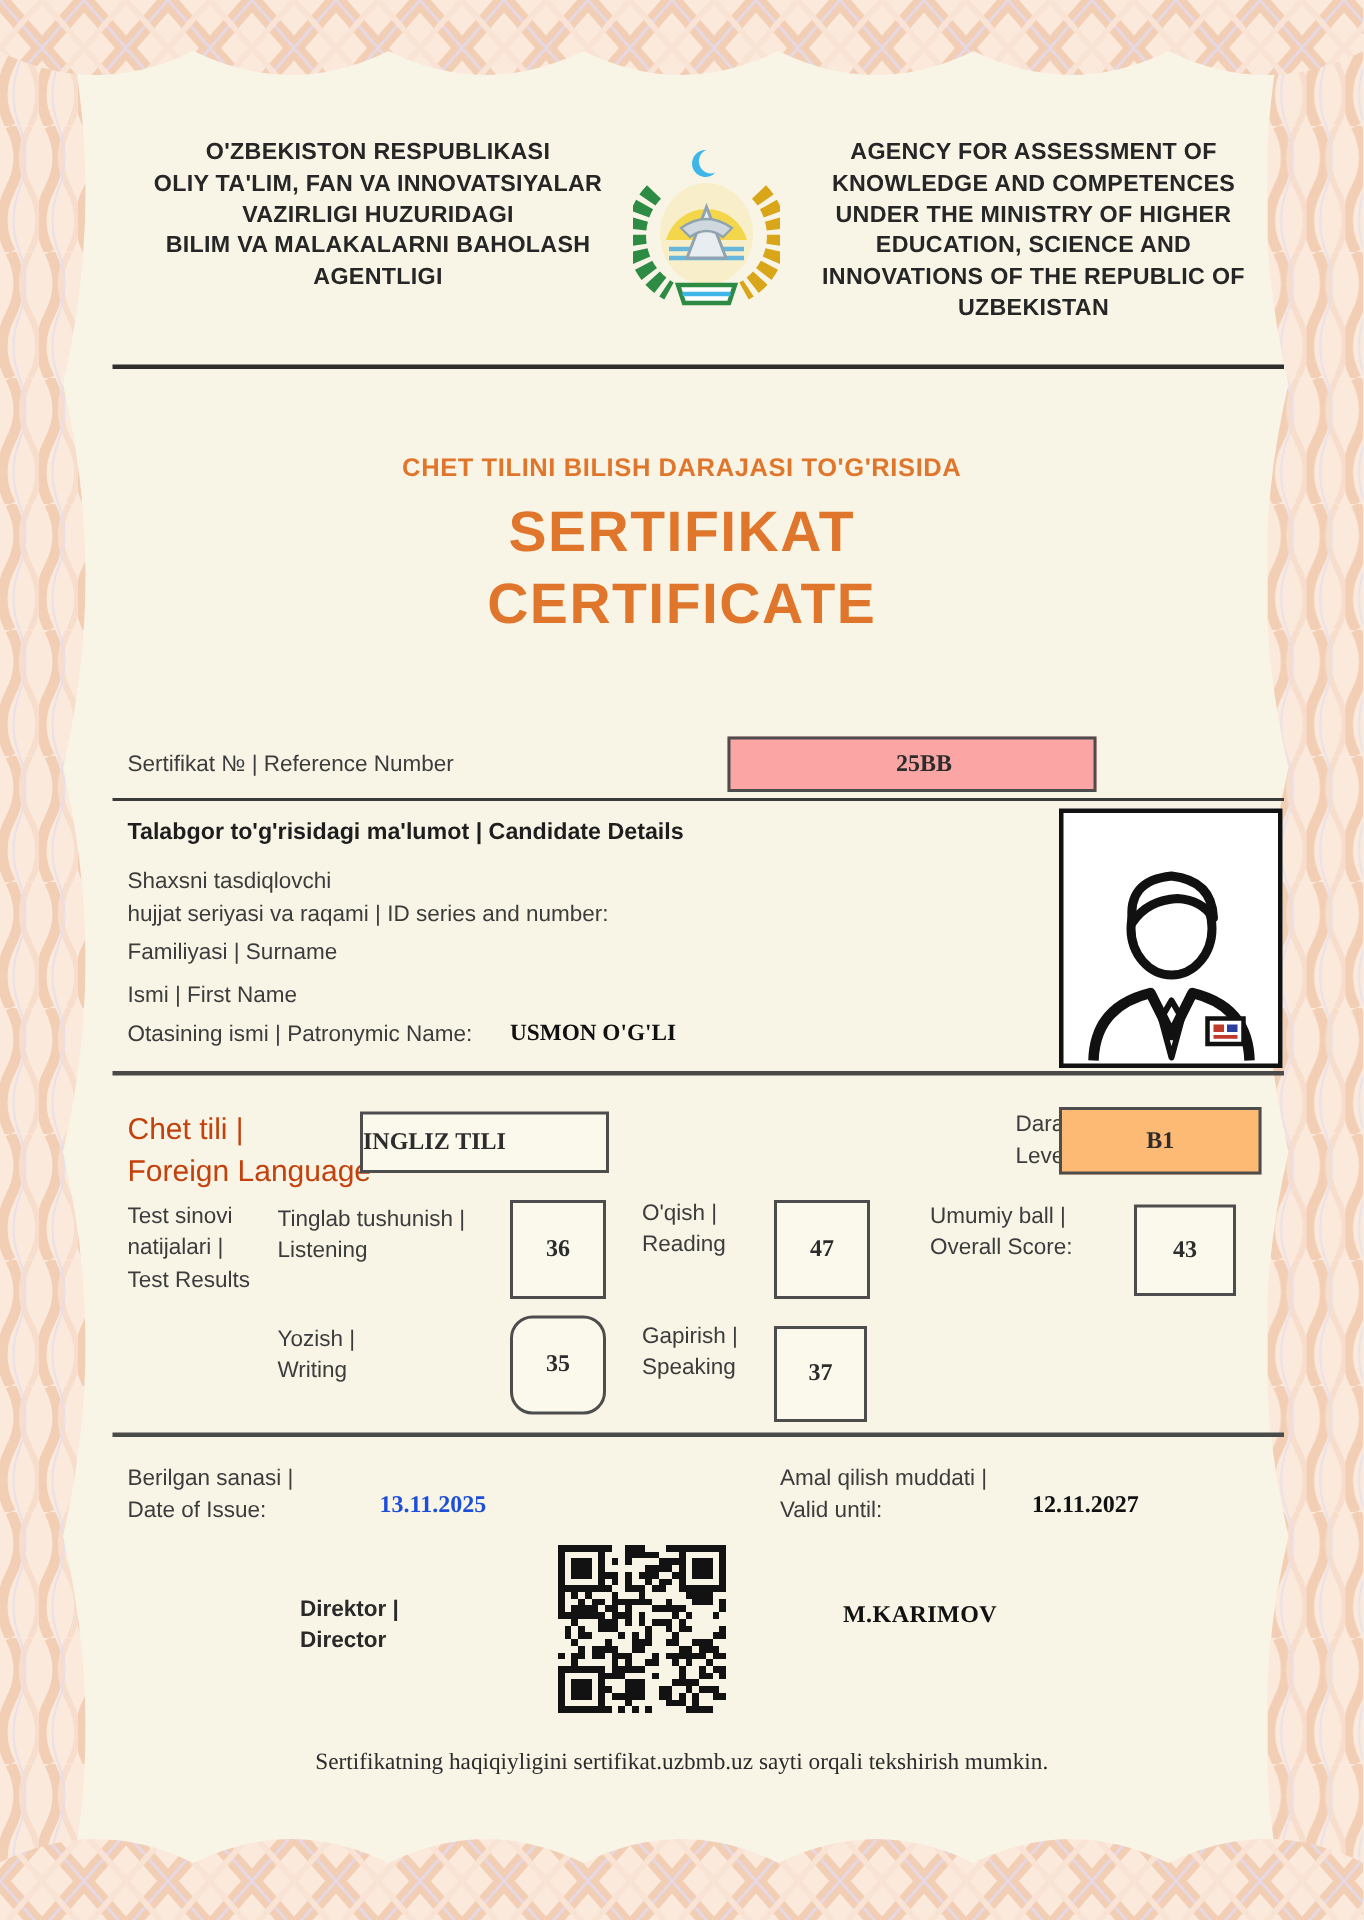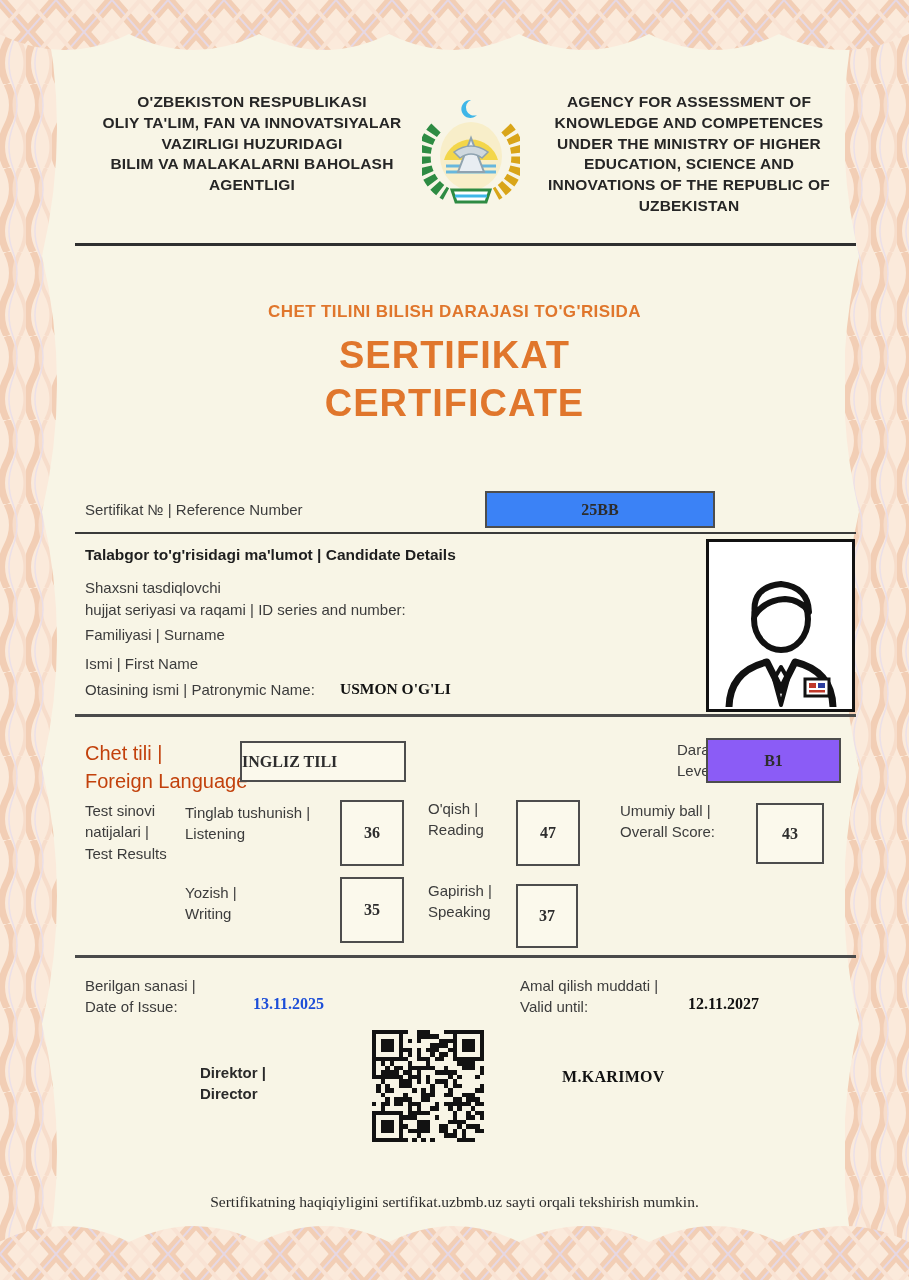--- a/index.html
+++ b/index.html
@@ -33,68 +33,68 @@
 
   
   .t-orange{position:absolute;left:0;width:100%;text-align:center;font-weight:bold;}
   .title-sub-uz{top:302px;font-size:17px;letter-spacing:.4px;}
   .title-word-uz{top:334px;font-size:38px;letter-spacing:1px;}
   .title-word-en{top:382px;font-size:38px;letter-spacing:1px;}
   .title-sub-en{top:433px;font-size:16px;letter-spacing:.4px;}
 
   
   .ref-label{position:absolute;left:85px;top:501px;font-size:15px;color:#3c3c3c;}
-  .ref-box{position:absolute;left:485px;top:491px;width:226px;height:33px;border:2px solid #4d4d4d;background:#3b82f6;display:flex;align-items:center;justify-content:center;}
+  .ref-box{position:absolute;left:485px;top:491px;width:226px;height:33px;border:2px solid #4d4d4d;background:#fca5a5;display:flex;align-items:center;justify-content:center;padding-left:16px;}
   .ref-value{font-size:16px;}
 
   
   .cand-title{position:absolute;left:85px;top:546px;font-size:15.5px;font-weight:bold;color:#1e1e1e;}
   .cand-id{position:absolute;left:85px;top:577px;font-size:15px;line-height:1.45;color:#3c3c3c;}
   .cand-surname{position:absolute;left:85px;top:626px;font-size:15px;color:#3c3c3c;}
   .cand-first{position:absolute;left:85px;top:655px;font-size:15px;color:#3c3c3c;}
   .cand-patro{position:absolute;left:85px;top:681px;font-size:15px;color:#3c3c3c;}
   .cand-patro-val{position:absolute;left:340px;top:680px;font-size:15.5px;color:#111;}
   .photo-box{position:absolute;left:706px;top:539px;width:149px;height:173px;background:#ffffff;border:3px solid #111;box-sizing:border-box;display:flex;align-items:flex-end;justify-content:center;}
 
   
   .lang-label{position:absolute;left:85px;top:739px;font-size:20px;line-height:1.4;color:#c2410c;}
   .lang-box{position:absolute;left:240px;top:741px;width:162px;height:37px;border:2px solid #4d4d4d;background:#fbf9ec;display:flex;align-items:center;}
   .level-label{position:absolute;left:645px;top:739px;font-size:15px;line-height:1.4;color:#3c3c3c;margin-left:32px;}
-  .level-box{position:absolute;left:706px;top:738px;width:131px;height:41px;border:2px solid #4d4d4d;background:#8b5cf6;display:flex;align-items:center;justify-content:center;}
+  .level-box{position:absolute;left:706px;top:738px;width:131px;height:41px;border:2px solid #4d4d4d;background:#fdba74;display:flex;align-items:center;justify-content:center;}
   .box-value{font-size:16px;}
 
   
   .res-section{position:absolute;left:85px;top:800px;font-size:15px;line-height:1.42;color:#3c3c3c;}
   .score-label{position:absolute;font-size:15px;line-height:1.4;color:#3c3c3c;}
   .score-box{position:absolute;border:2px solid #4d4d4d;background:#fbf9ec;display:flex;align-items:center;justify-content:center;}
   .lab-listening{left:185px;top:802px;}
   .box-listening{left:340px;top:800px;width:60px;height:62px;}
   .lab-reading{left:428px;top:798px;}
   .box-reading{left:516px;top:800px;width:60px;height:62px;}
   .lab-overall{left:620px;top:800px;}
   .box-overall{left:756px;top:803px;width:64px;height:57px;}
   .lab-writing{left:185px;top:882px;}
-  .box-writing{left:340px;top:877px;width:60px;height:62px;}
+  .box-writing{left:340px;top:877px;width:60px;height:62px;border-radius:15px;}
   .lab-speaking{left:428px;top:880px;}
   .box-speaking{left:516px;top:884px;width:58px;height:60px;}
 
   
   .issue-label{position:absolute;left:85px;top:975px;font-size:15px;line-height:1.42;color:#3c3c3c;}
   .issue-value{position:absolute;left:253px;top:995px;font-size:16px;color:#1d4ed8;}
   .valid-label{position:absolute;left:520px;top:975px;font-size:15px;line-height:1.42;color:#3c3c3c;}
   .valid-value{position:absolute;left:688px;top:995px;font-size:16px;color:#111;}
 
   
   .director-label{position:absolute;left:200px;top:1062px;font-size:15px;font-weight:bold;line-height:1.4;color:#2a2a2a;}
   .qr{position:absolute;left:372px;top:1030px;width:112px;height:112px;}
   .qr svg{width:100%;height:100%;display:block;}
   .director-name{position:absolute;left:562px;top:1068px;font-size:16px;color:#111;letter-spacing:.3px;}
 
   
-  .footer-note{position:absolute;left:0;top:1166px;width:100%;text-align:center;font-family:"Liberation Serif",serif;font-size:15.5px;color:#2c2c2c;margin-top:27px;}
+  .footer-note{position:absolute;left:0;top:1166px;width:100%;text-align:center;font-family:"Liberation Serif",serif;font-size:15.5px;color:#2c2c2c;}
 </style>
 </head>
 <body>
 
 <div class="certificate">
 
   <svg class="band band-left" width="70" height="1280" viewBox="0 0 70 1280">
     <defs>
       <pattern id="wavyV" width="26" height="84" patternUnits="userSpaceOnUse">
         <rect width="26" height="84" fill="#fbeadb"></rect>

